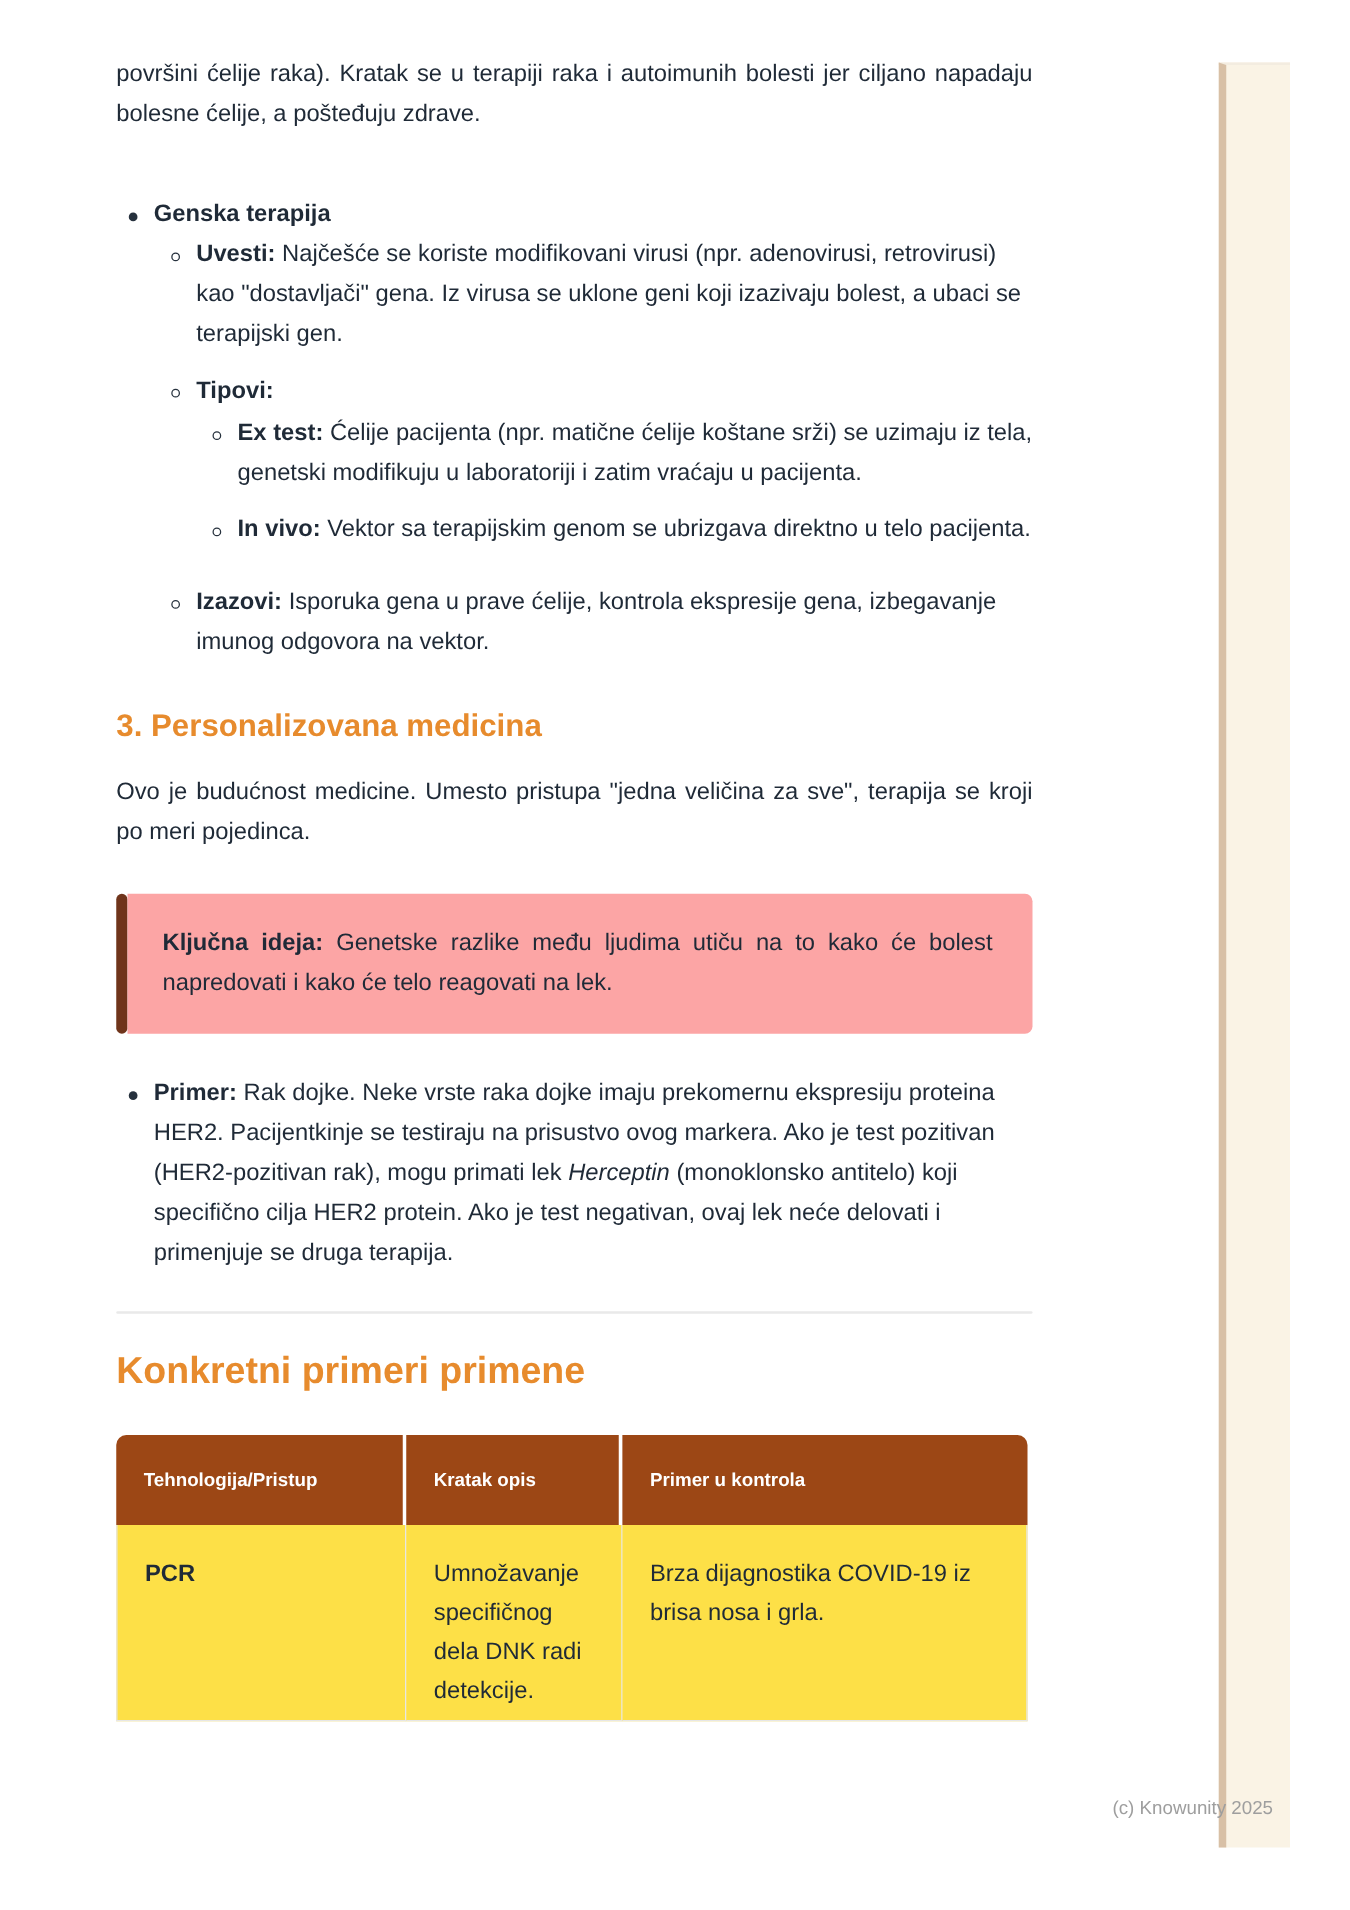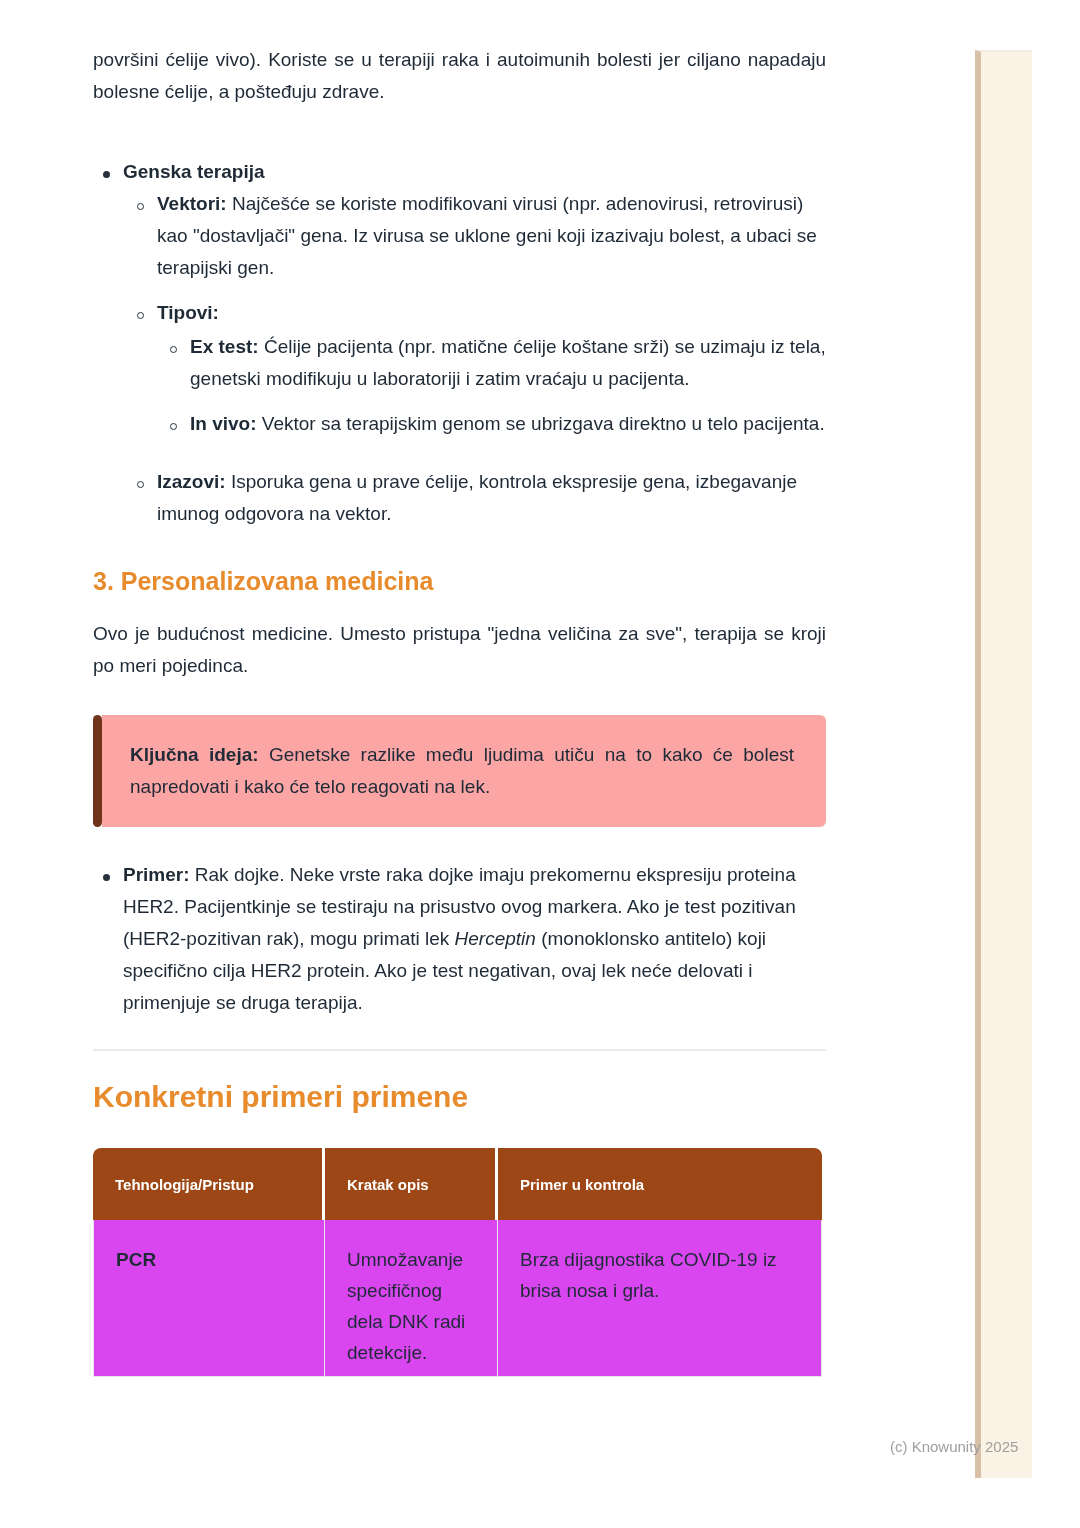--- a/index.html
+++ b/index.html
@@ -126,21 +126,21 @@
     font-weight: 700;
     text-align: left;
     padding: 20px 16px 20px 22px;
     vertical-align: middle;
     height: 72px;
   }
   table.examples th.div { border-right: 3px solid #ffffff; }
   table.examples th:first-child { border-top-left-radius: 8px; }
   table.examples th:last-child { border-top-right-radius: 8px; }
   table.examples td {
-    background: #d946ef;
+    background: #fde047;
     vertical-align: top;
     padding: 24px 20px 8px 22px;
     line-height: 31px;
     border-right: 1px solid #e6e6e6;
     border-bottom: 1px solid #e6e6e6;
   }
   table.examples td:first-child { border-left: 1px solid #e6e6e6; }
   .cell-tech { font-weight: 700; }
   em { font-style: italic; }
 </style>
@@ -148,34 +148,34 @@
 <body>
 
 <div class="page">
 
   <div class="edge-stripe"></div>
 
   <div class="footer-note">(c) Knowunity 2025</div>
 
   <div class="content">
 
-    <p class="intro justify">površini ćelije vivo). Koriste se u terapiji raka i autoimunih bolesti jer ciljano napadaju bolesne ćelije, a pošteđuju zdrave.</p>
+    <p class="intro justify">površini ćelije raka). Kratak se u terapiji raka i autoimunih bolesti jer ciljano napadaju bolesne ćelije, a pošteđuju zdrave.</p>
 
     <ul class="ul-l1">
       <li>
         <div class="li-row">
           <span class="marker-l1"><span class="dot"></span></span>
           <div class="li-body">
             <span class="lead">Genska terapija</span>
             <ul class="ul-l2">
               <li>
                 <div class="li-row">
                   <span class="marker-l2"><span class="ring"></span></span>
                   <div class="li-body">
-                    <span class="lead">Vektori:</span><span> Najčešće se koriste modifikovani virusi (npr. adenovirusi, retrovirusi) kao "dostavljači" gena. Iz virusa se uklone geni koji izazivaju bolest, a ubaci se terapijski gen.</span>
+                    <span class="lead">Uvesti:</span><span> Najčešće se koriste modifikovani virusi (npr. adenovirusi, retrovirusi) kao "dostavljači" gena. Iz virusa se uklone geni koji izazivaju bolest, a ubaci se terapijski gen.</span>
                   </div>
                 </div>
               </li>
               <li>
                 <div class="li-row">
                   <span class="marker-l2"><span class="ring"></span></span>
                   <div class="li-body">
                     <span class="lead">Tipovi:</span>
                     <ul class="ul-l3">
                       <li>

